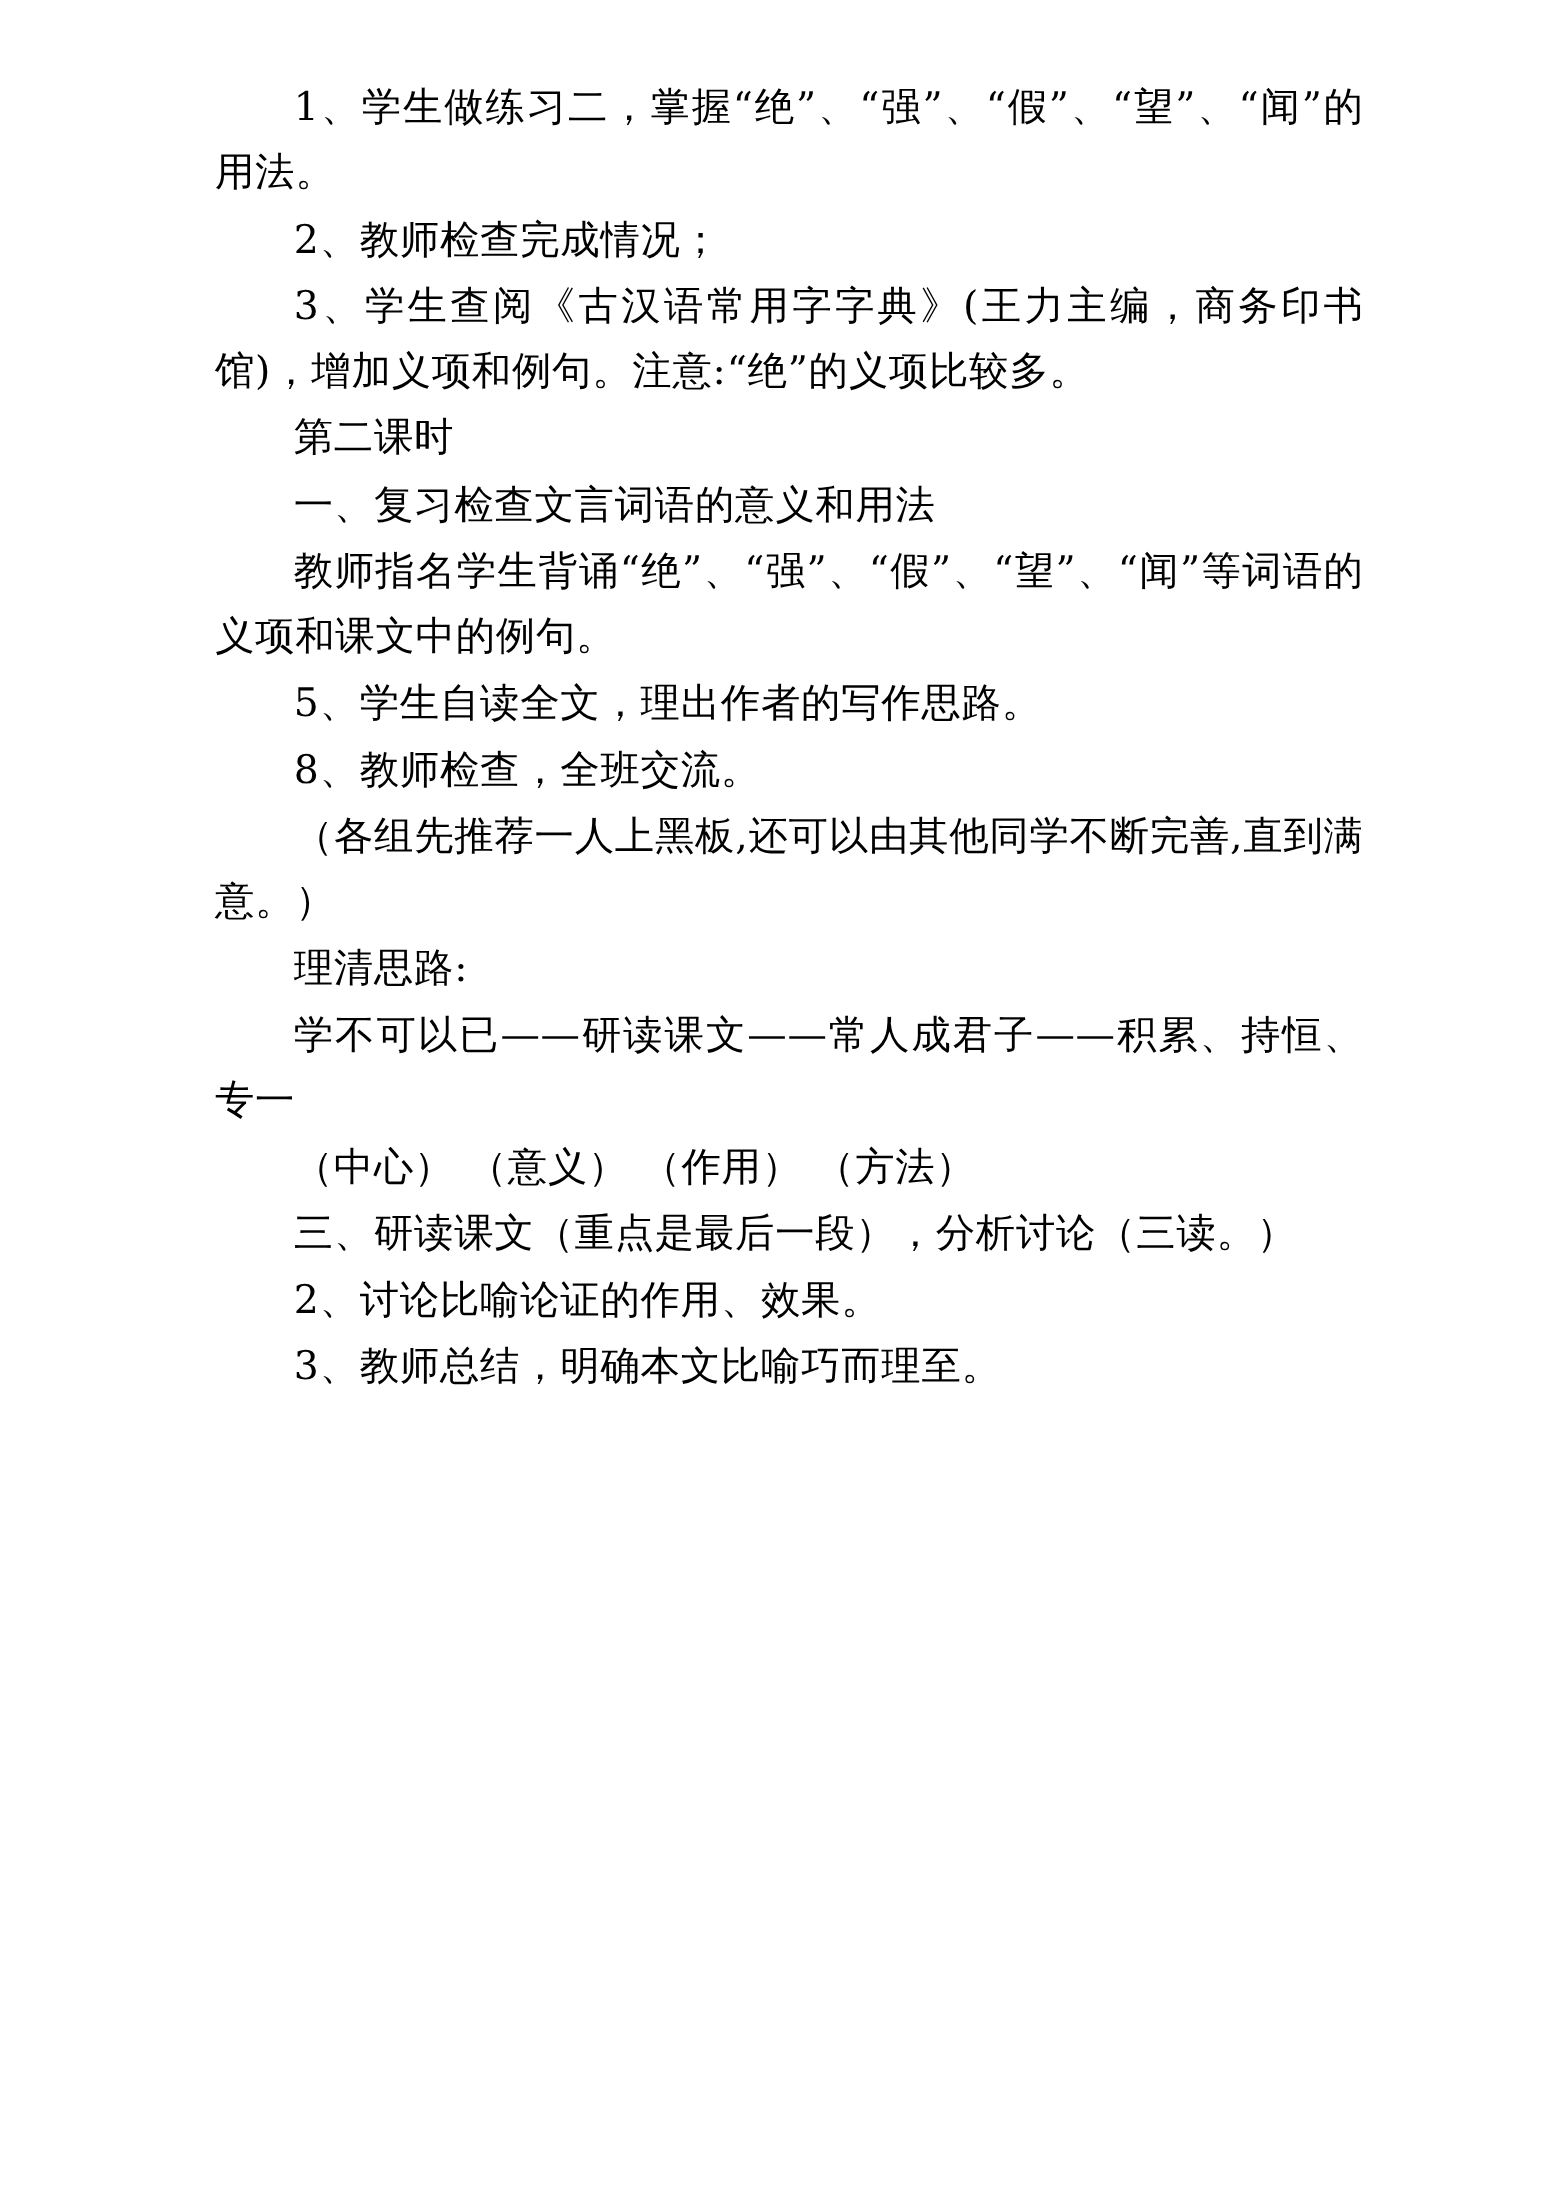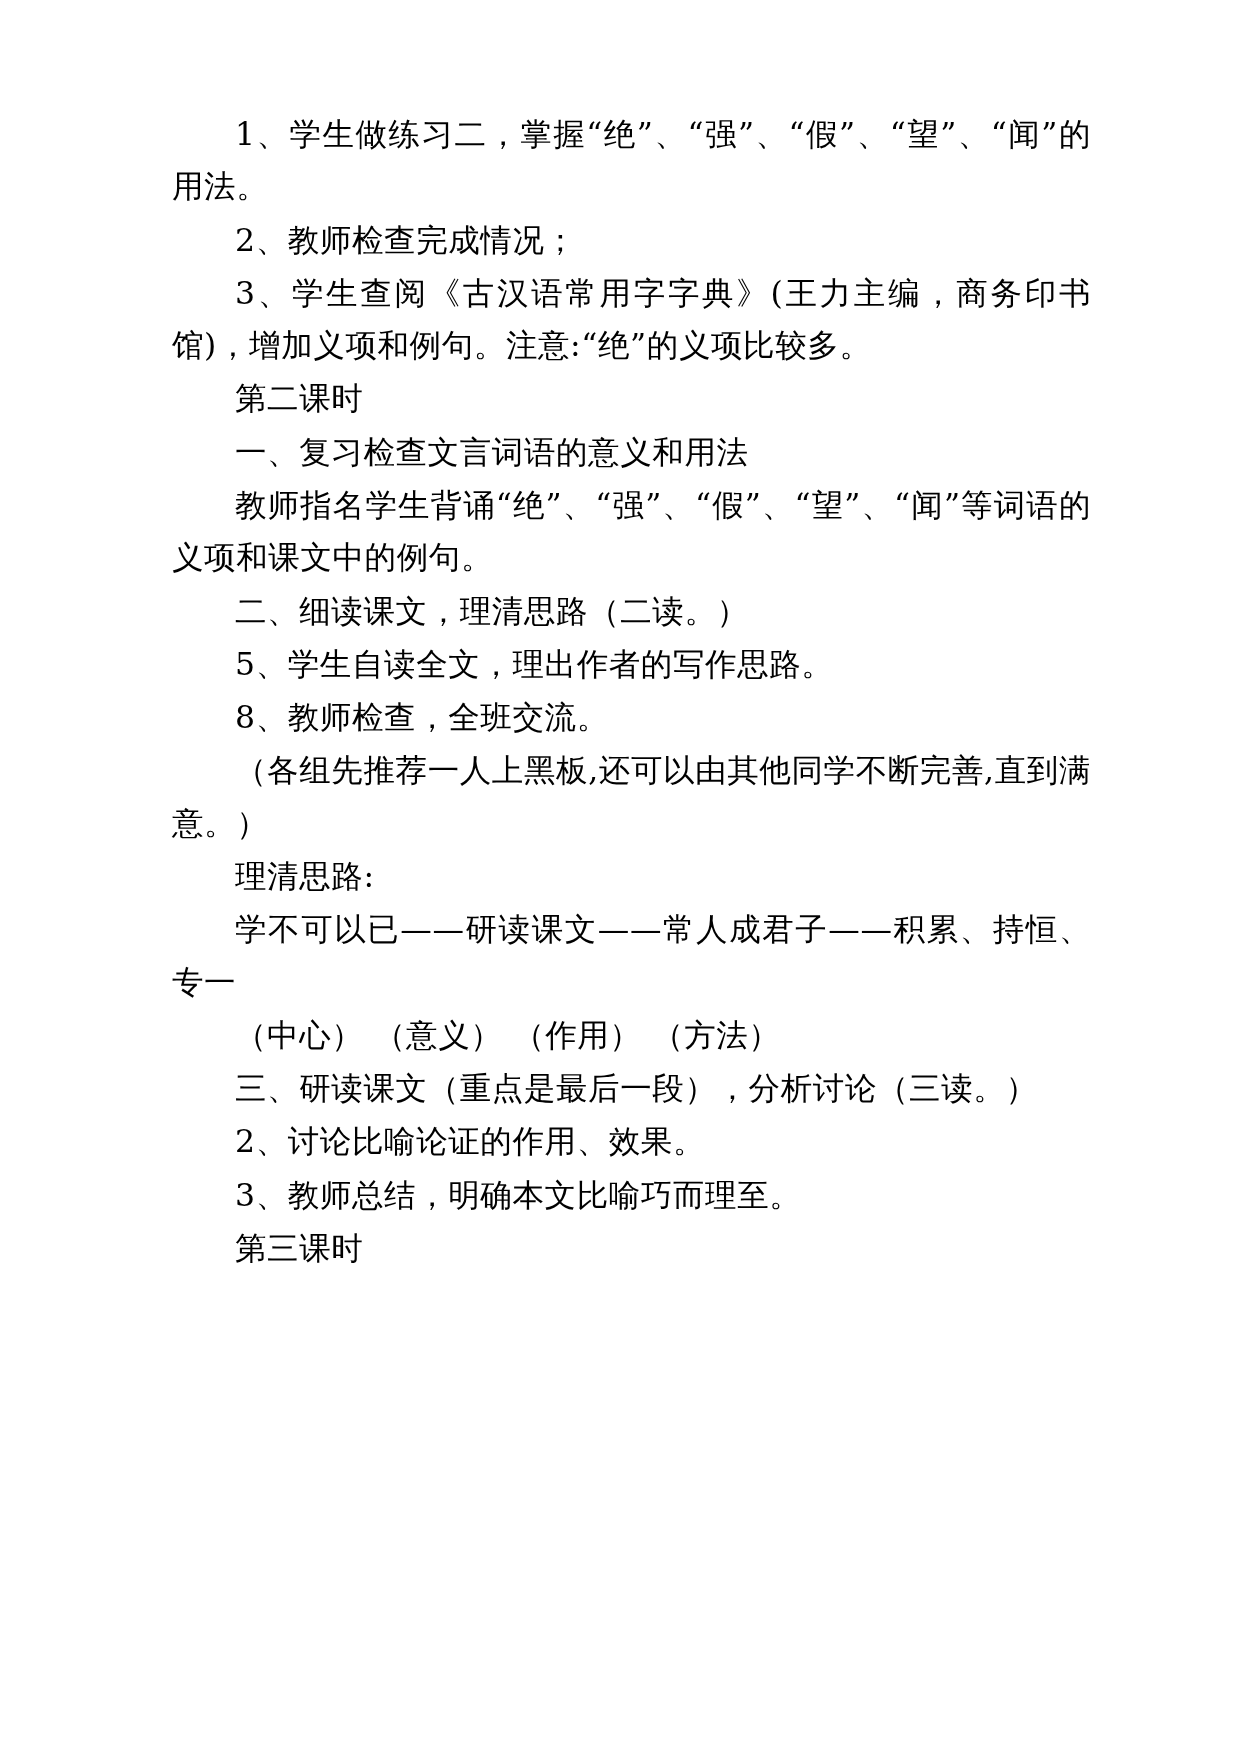--- a/index.html
+++ b/index.html
@@ -10,21 +10,21 @@
   body {
     width: 1241px;
     height: 1754px;
     font-family: "DejaVu Serif", "Liberation Serif", serif;
     color: #000000;
   }
   .page {
     box-sizing: border-box;
     width: 1241px;
     height: 1754px;
-    padding: 108px 150px 60px 172px;
+    padding: 60px 150px 60px 172px;
     background: #ffffff;
   }
   .doc-body {
     font-size: 31.5px;
     line-height: 1.66;
     letter-spacing: 0.6px;
     text-align: justify;
     text-justify: inter-ideograph;
   }
   .para {
@@ -37,25 +37,23 @@
 <body>
 
 <div class="page">
   <div class="doc-body">
     <p class="para">1、学生做练习二，掌握“绝”、“强”、“假”、“望”、“闻”的用法。</p>
     <p class="para">2、教师检查完成情况；</p>
     <p class="para">3、学生查阅《古汉语常用字字典》(王力主编，商务印书馆)，增加义项和例句。注意:“绝”的义项比较多。</p>
     <p class="para">第二课时</p>
     <p class="para">一、复习检查文言词语的意义和用法</p>
     <p class="para">教师指名学生背诵“绝”、“强”、“假”、“望”、“闻”等词语的义项和课文中的例句。</p>
-    <p class="para">二、细读课文，理清思路（二读。）</p>
     <p class="para">5、学生自读全文，理出作者的写作思路。</p>
     <p class="para">8、教师检查，全班交流。</p>
     <p class="para">（各组先推荐一人上黑板,还可以由其他同学不断完善,直到满意。）</p>
     <p class="para">理清思路:</p>
     <p class="para">学不可以已——研读课文——常人成君子——积累、持恒、专一</p>
     <p class="para">（中心）  （意义）  （作用）  （方法）</p>
     <p class="para">三、研读课文（重点是最后一段），分析讨论（三读。）</p>
     <p class="para">2、讨论比喻论证的作用、效果。</p>
     <p class="para">3、教师总结，明确本文比喻巧而理至。</p>
-    <p class="para">第三课时</p>
   </div>
 </div>
 
 </body></html>

